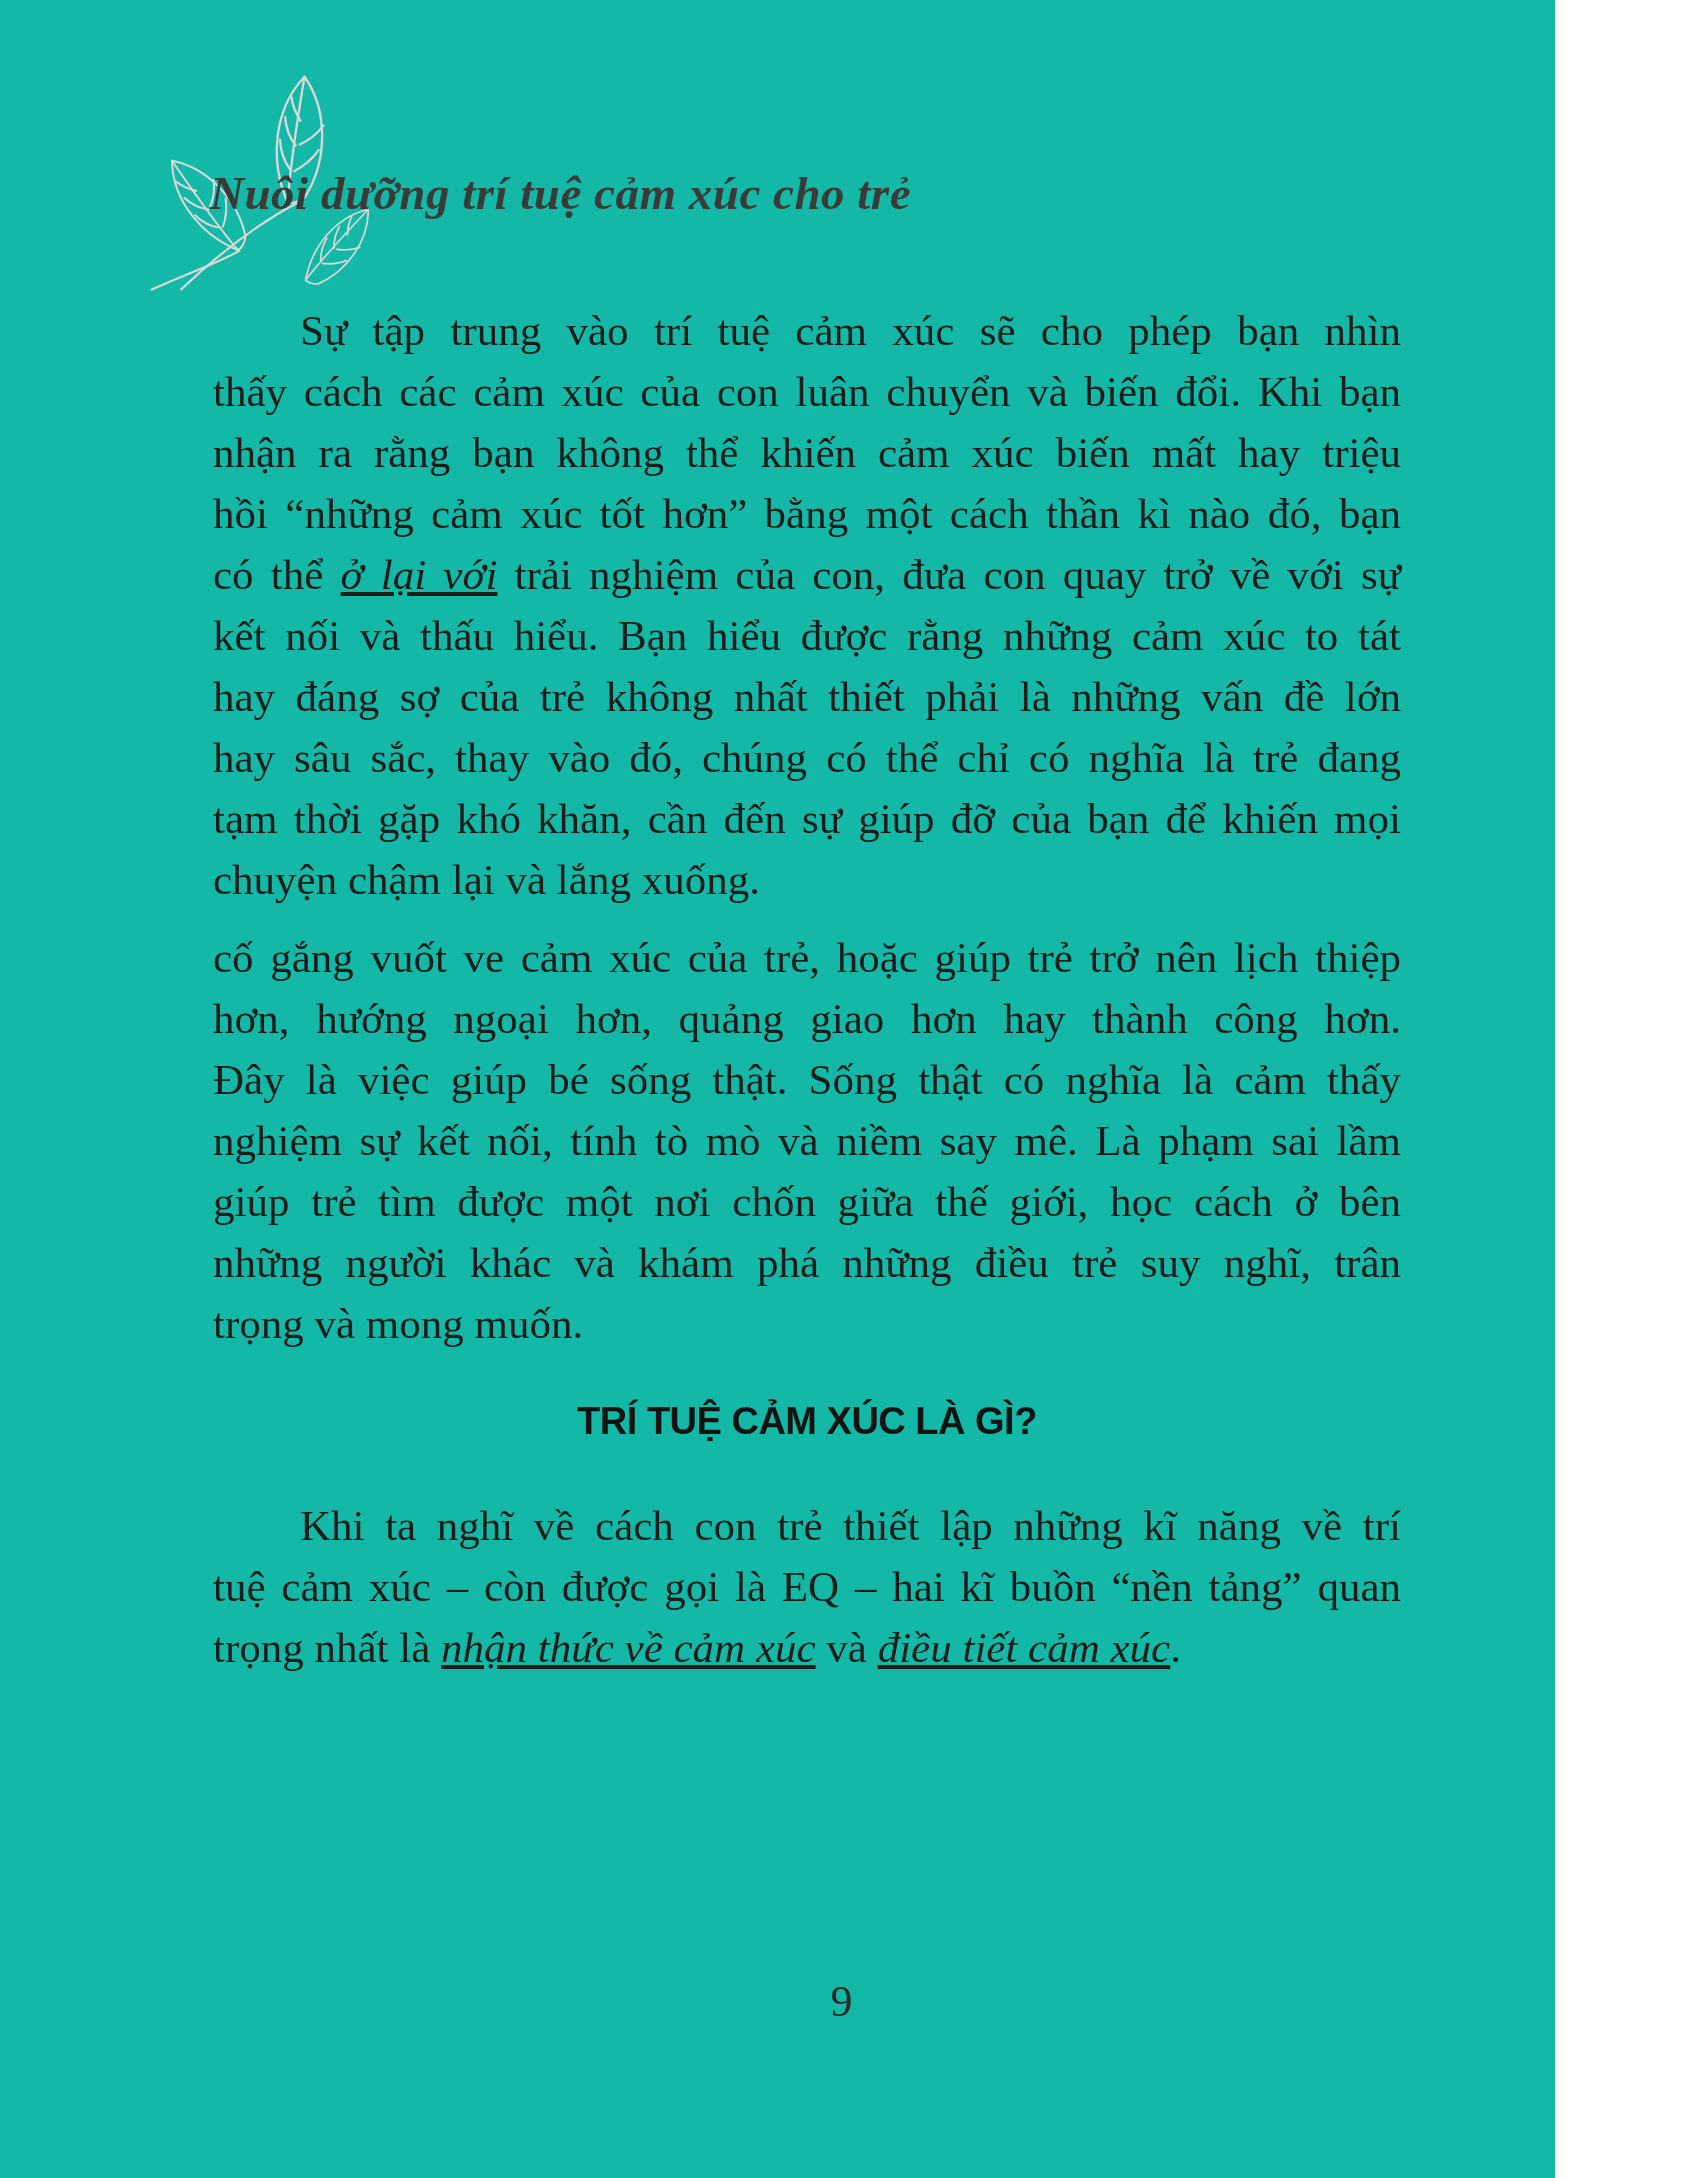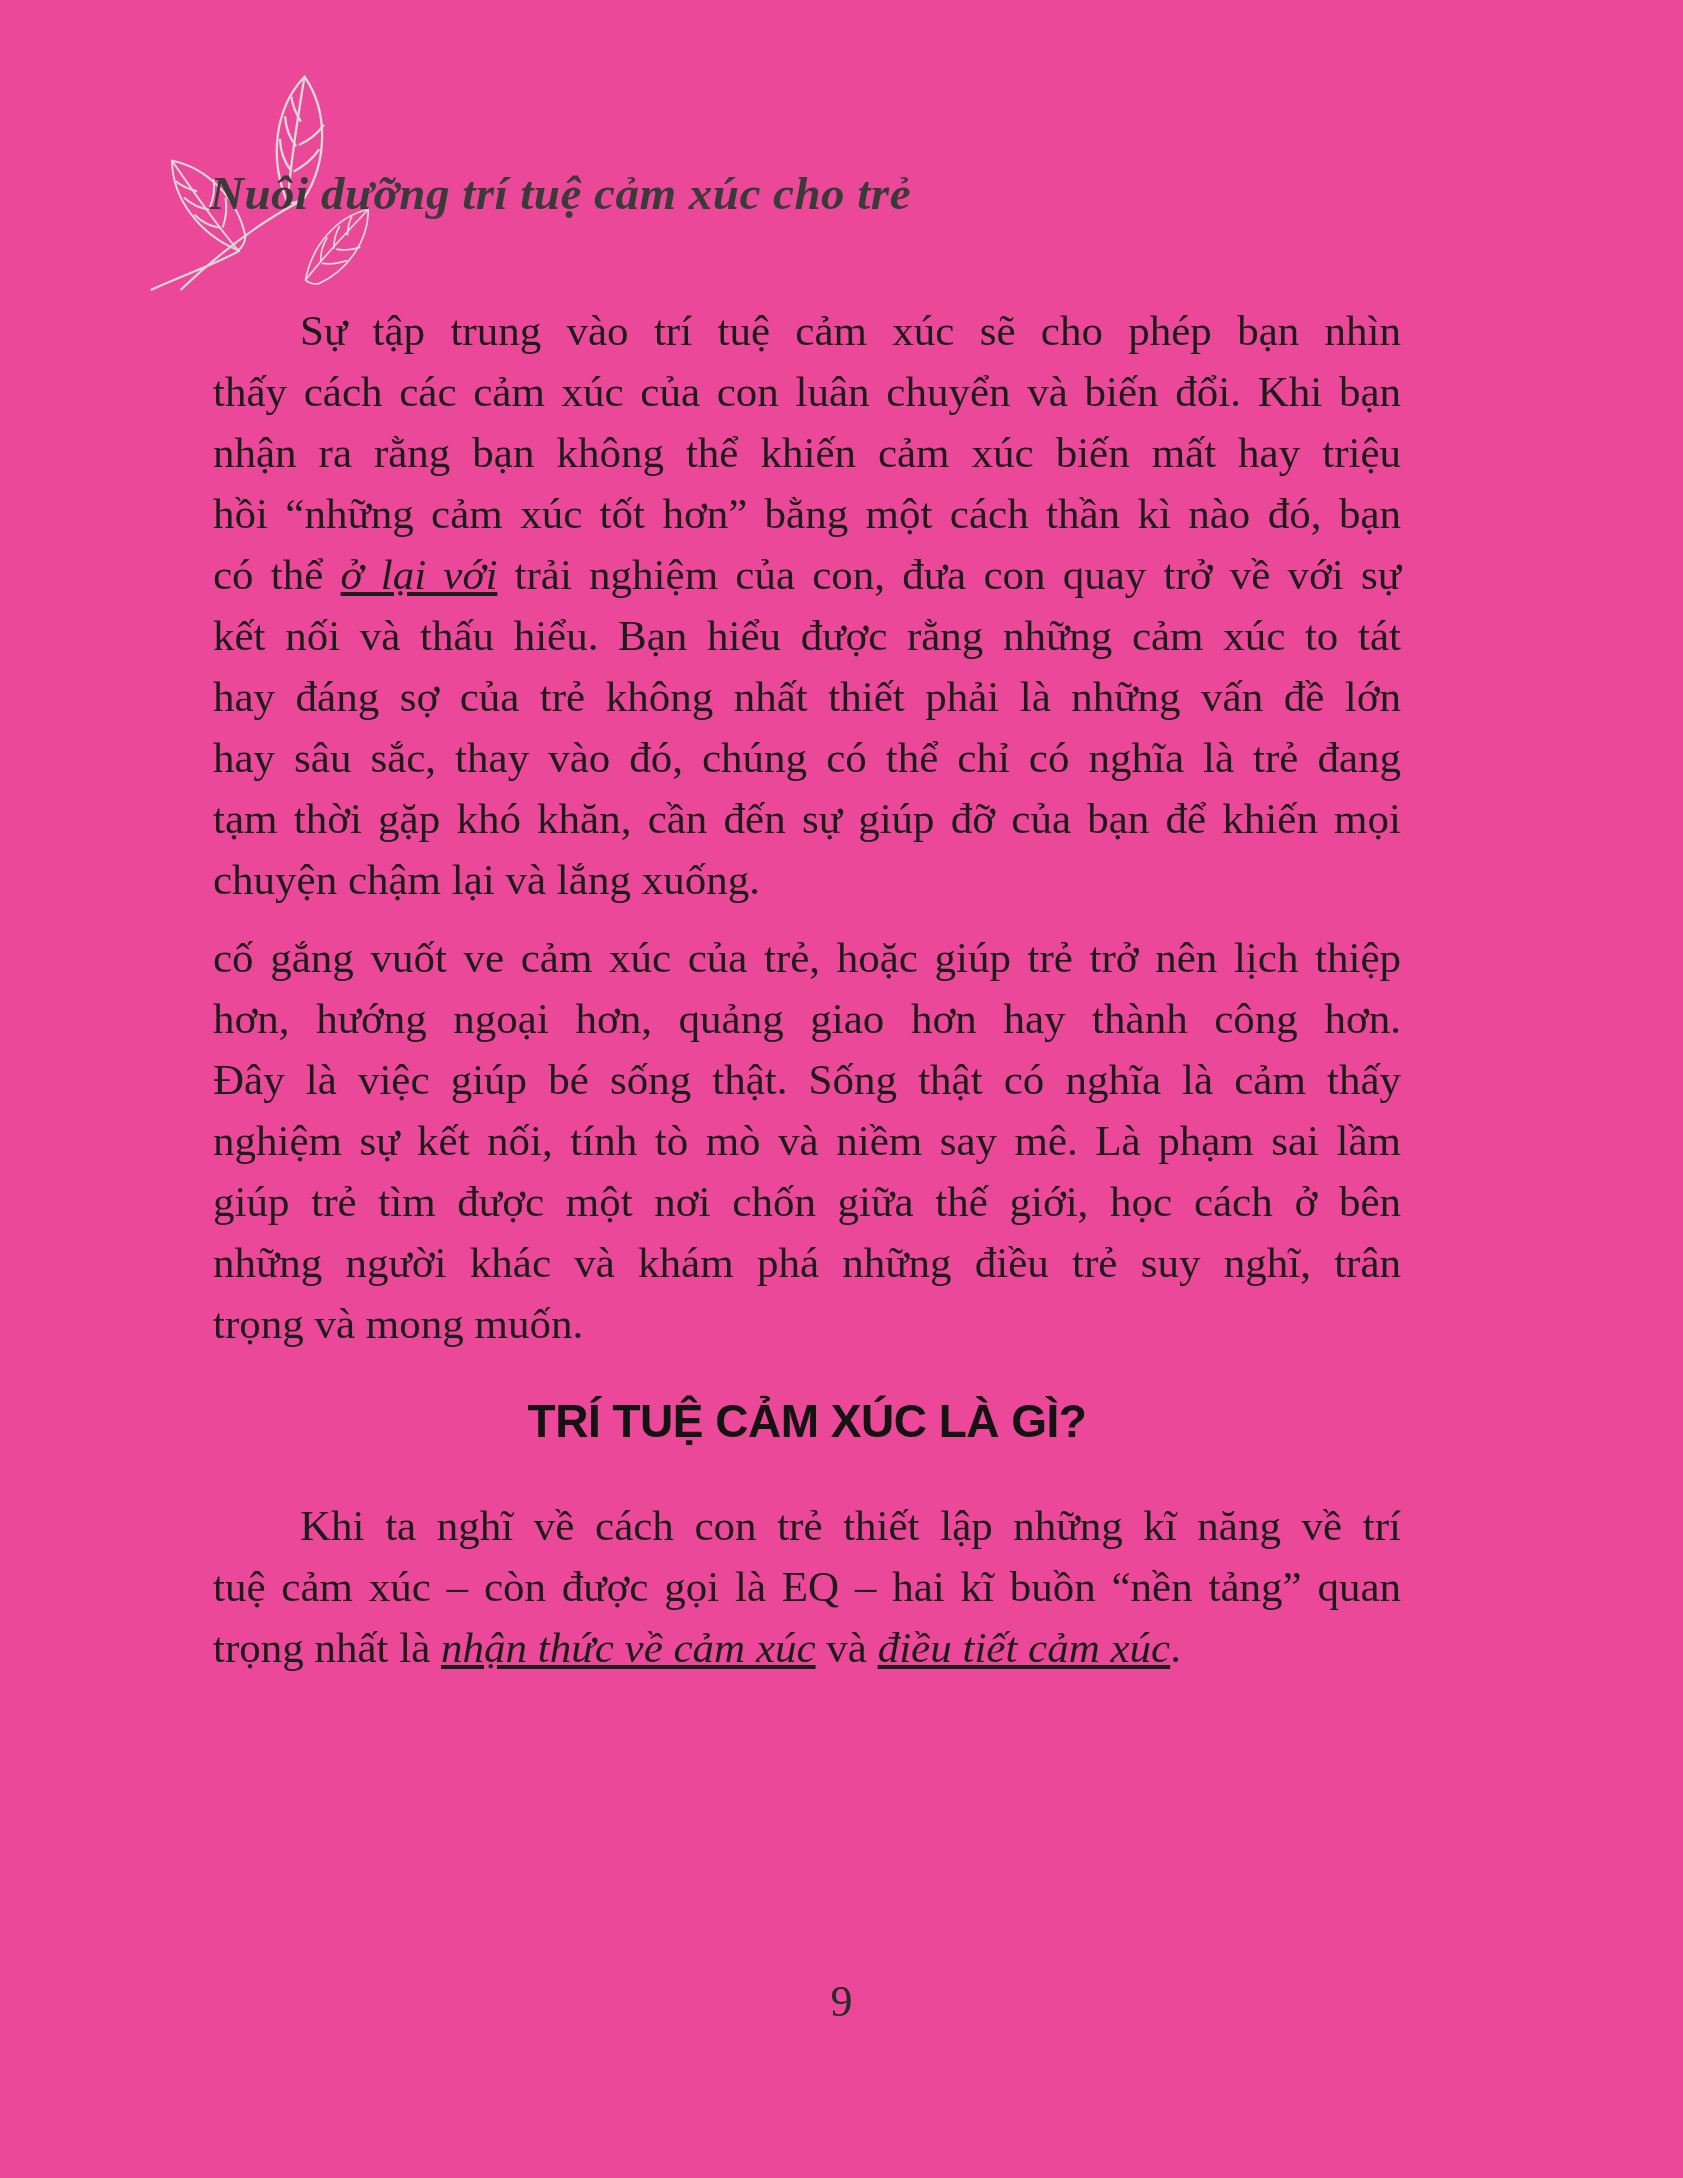--- a/index.html
+++ b/index.html
@@ -1,19 +1,19 @@
 <!DOCTYPE html>
 <html><head>
 <meta charset="utf-8">
 <style>
   html,body{margin:0;padding:0;background:#ffffff;}
   .page{
     position:relative;
-    width:1683px;height:2178px;
-    background:#ec4899;
+    width:1555px;height:2178px;
+    background:#14b8a6;
     overflow:hidden;
     font-family:"Liberation Serif",serif;
   }
   .leaf-wrap{position:absolute;left:121px;top:44px;width:248px;height:248px;}
   .leaf-wrap svg{display:block;}
   .leaf-stroke{fill:none;stroke:#d9d9d9;stroke-width:2.2;}
   .header-title{
     position:absolute;left:210px;top:166px;
     font-size:47px;font-style:italic;font-weight:700;
     color:#3a3a38;letter-spacing:0.5px;
@@ -23,21 +23,21 @@
     position:absolute;left:213px;top:300px;width:1188px;
     color:#1c1c1a;
   }
   .para{margin:0 0 17px 0;}
   .line{font-size:43px;line-height:61px;}
   .jl{text-align:justify;text-align-last:justify;}
   .ind{text-indent:87px;}
   .it{font-style:italic;text-decoration:underline;}
   .section-heading{
     font-family:"Liberation Sans",sans-serif;
-    font-weight:700;font-size:46px;line-height:55px;
+    font-weight:700;font-size:38px;line-height:55px;
     text-align:center;color:#131311;
     letter-spacing:-0.5px;
     margin:40px 0 46px 0;
   }
   .page-number{
     position:absolute;top:1976px;left:0;width:1683px;
     text-align:center;font-size:44px;color:#2a2a28;
   }
 </style>
 </head>

